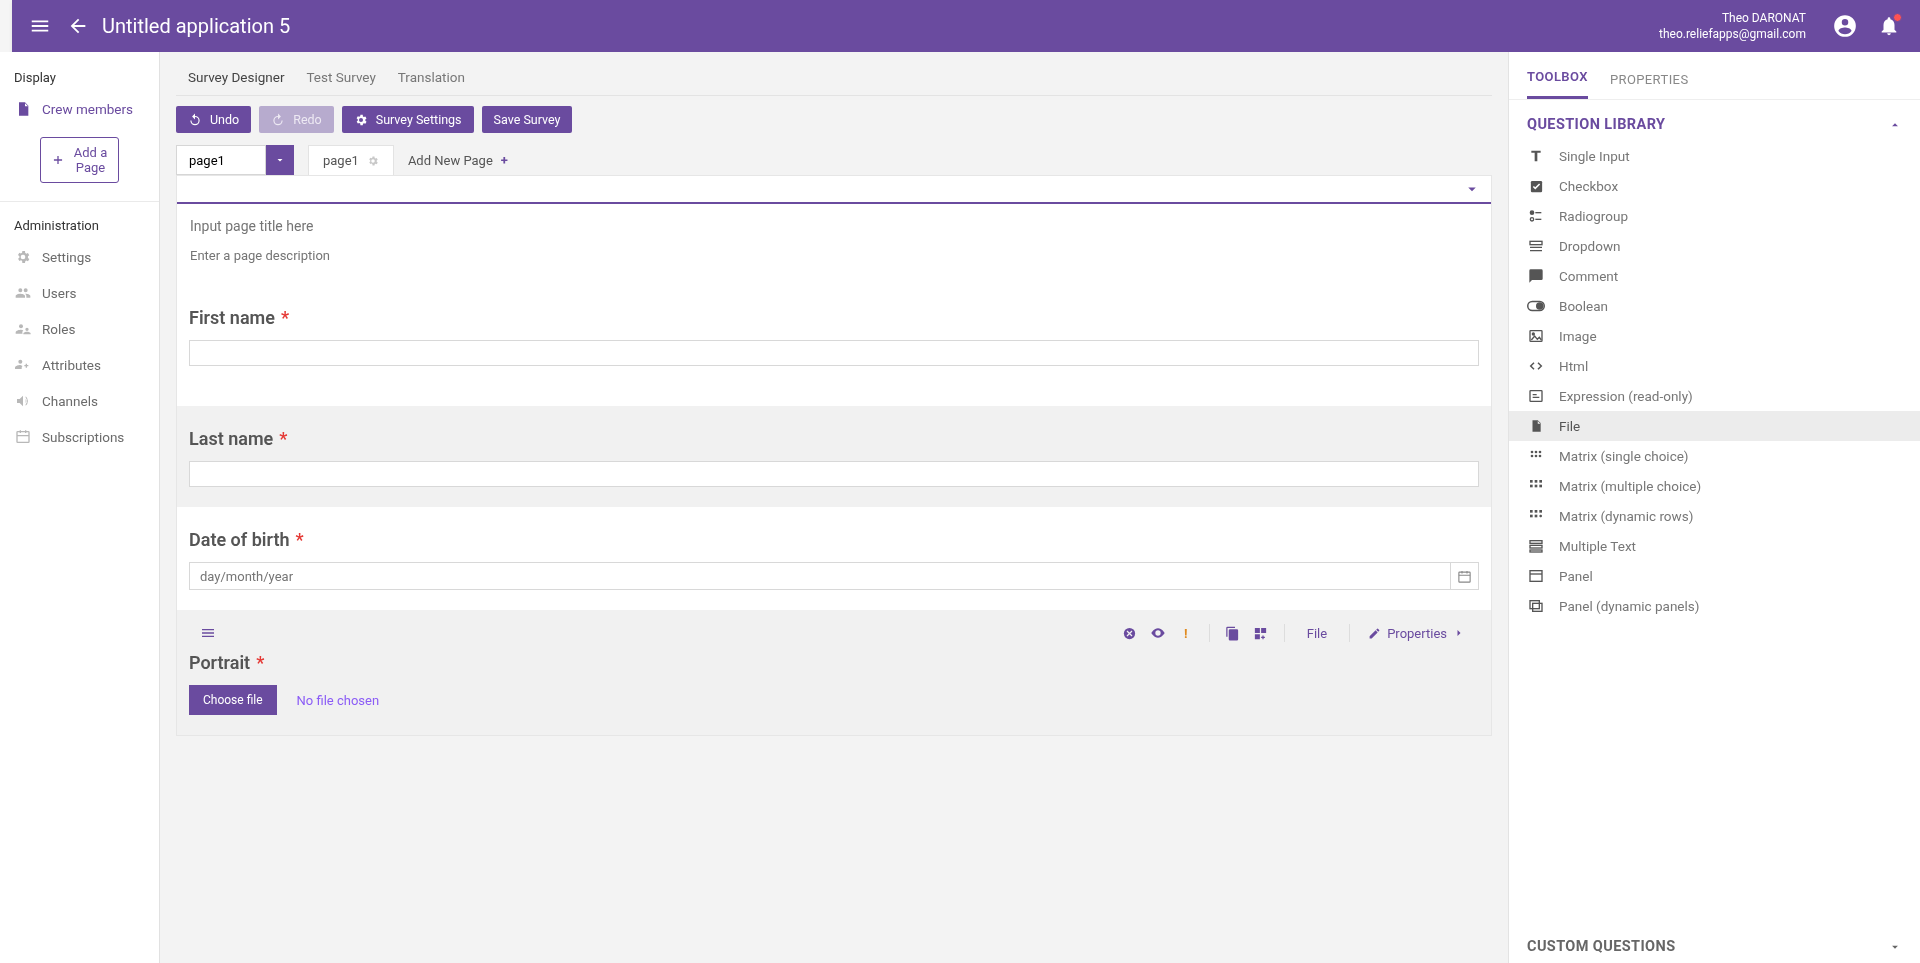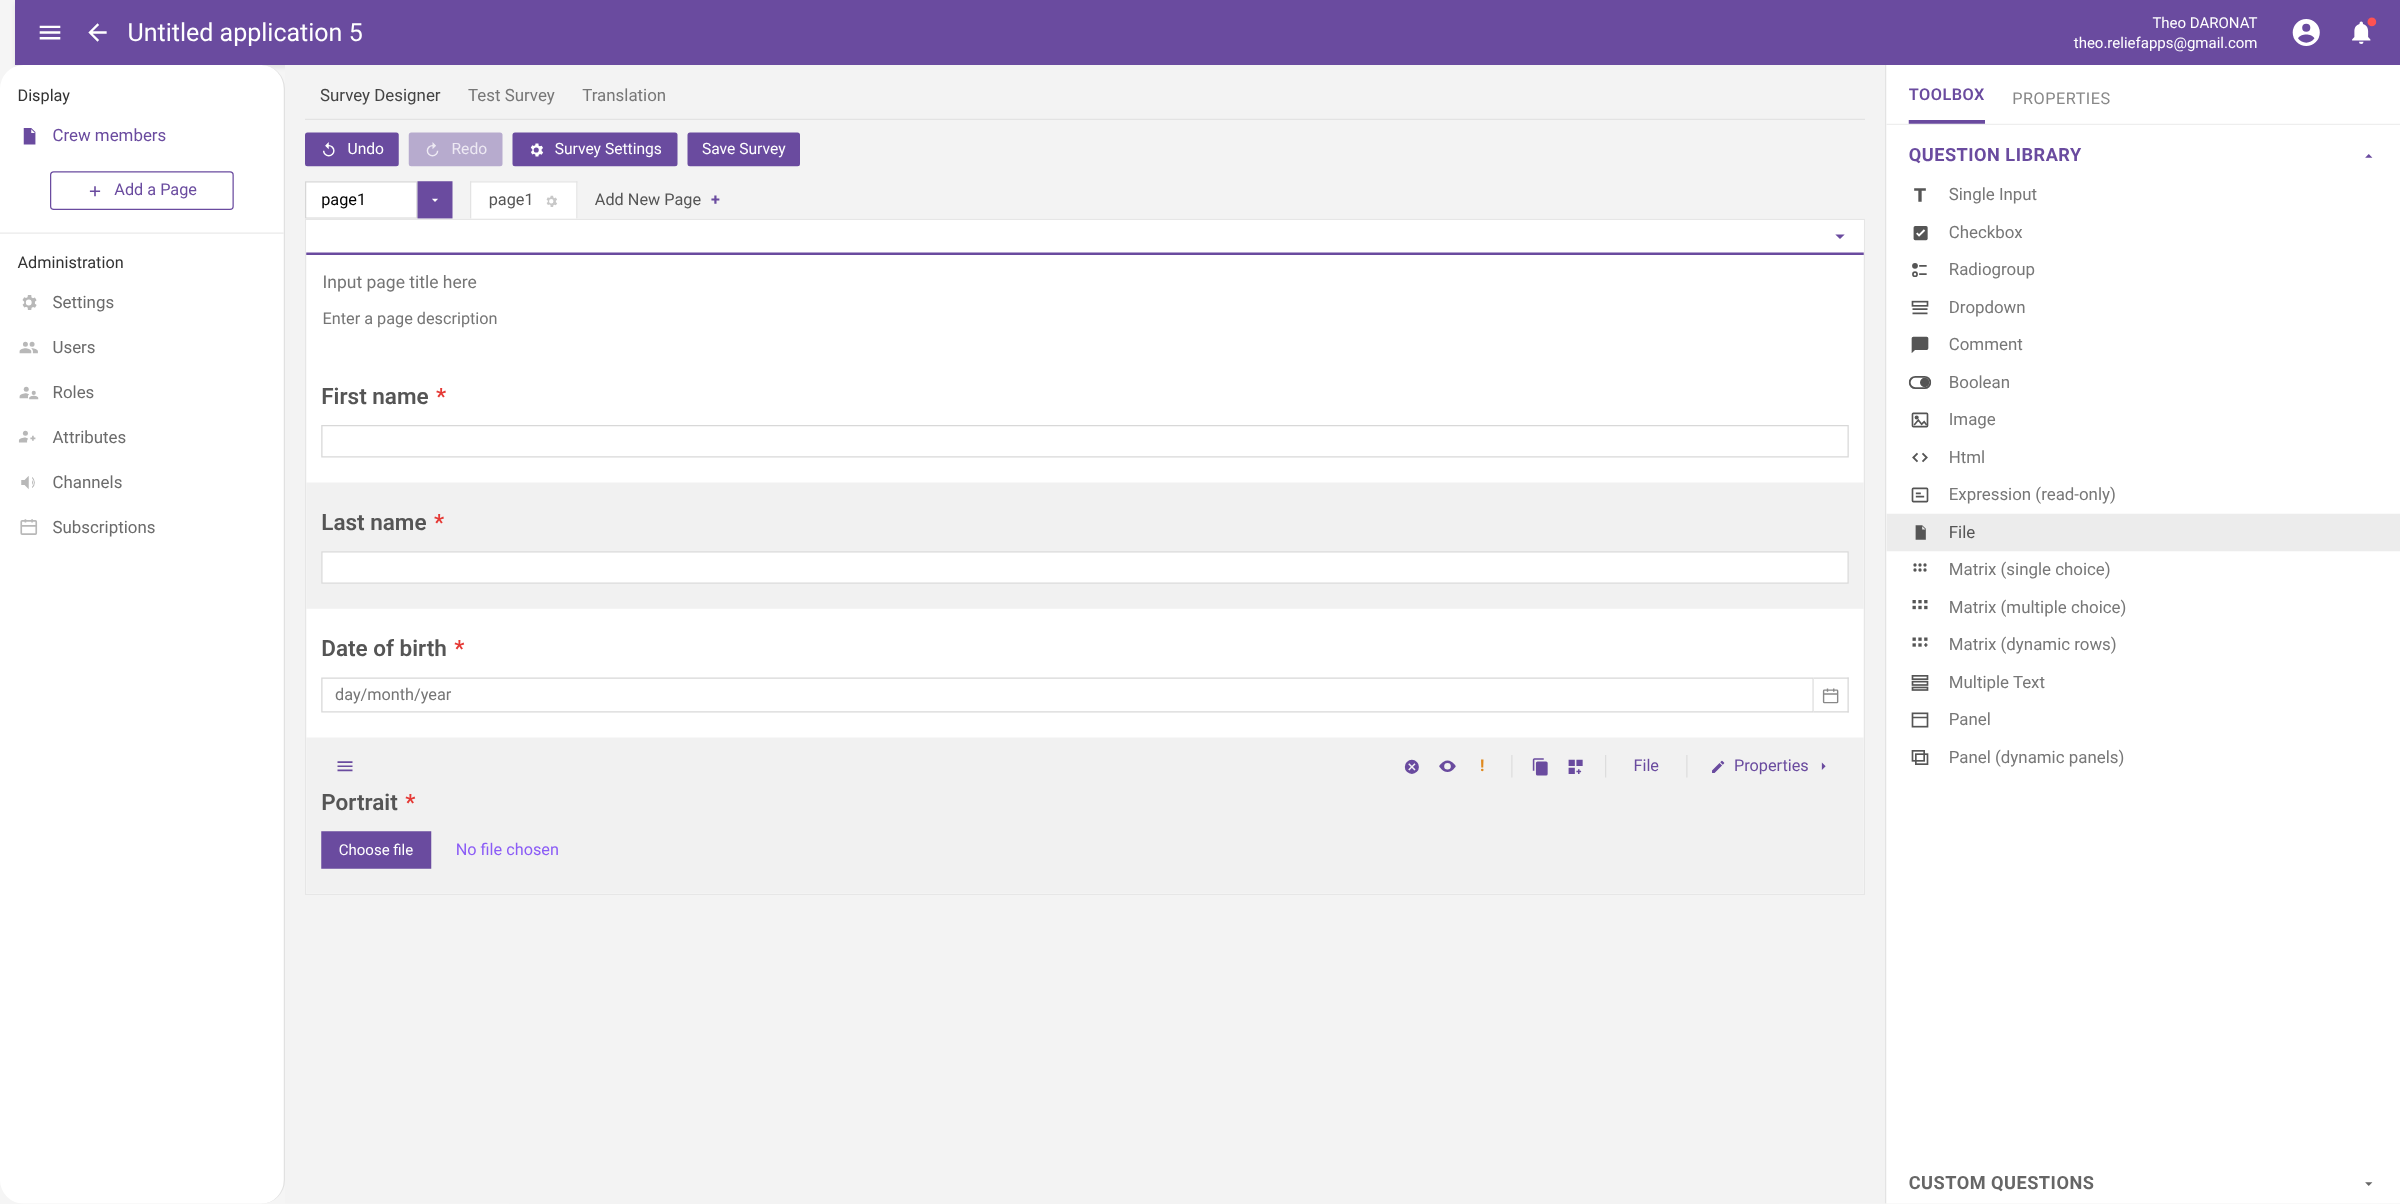--- a/index.html
+++ b/index.html
@@ -10,21 +10,21 @@
   .topbar { background: #6a4b9f; color: #fff; height: 52px; display: flex; align-items: center; padding: 0 14px; gap: 10px; box-shadow: 0 2px 4px rgba(0,0,0,0.08); flex: 0 0 auto; margin-left: 12px; }
   .hamburger-icon, .back-icon { cursor: pointer; display:flex; align-items:center; justify-content:center; width:28px; height:28px; }
   .topbar-title { font-size: 20px; font-weight: 400; }
   .topbar-spacer { flex: 1; }
   .user-block { text-align: right; font-size: 12px; line-height: 1.35; margin-right: 12px; }
   .icon-btn { width: 34px; height: 34px; display:flex; align-items:center; justify-content:center; cursor:pointer; position:relative; }
   .notif-dot { position:absolute; top:4px; right:4px; width:9px; height:9px; background:#ff5252; border-radius:50%; border:1.5px solid #6a4b9f; }
 
   
   .body { flex:1; display:flex; overflow:hidden; }
-  .sidebar { width: 228px; background:#fff; border-right:1px solid #e1e1e1; display:flex; flex-direction:column; padding: 6px 0; font-size:13.5px; color:#5a5a5a;border-radius:19px; }
+  .sidebar { width: 160px; background:#fff; border-right:1px solid #e1e1e1; display:flex; flex-direction:column; padding: 6px 0; font-size:13.5px; color:#5a5a5a; }
   .side-section-label { padding: 12px 14px 6px; color:#333; font-weight:400; font-size:13px; }
   .side-item { display:flex; align-items:center; gap:10px; padding:9px 14px; cursor:pointer; color:#6b6b6b; }
   .side-item.active { color:#6a4b9f; }
   .side-item .icon { width:18px; height:18px; display:flex; align-items:center; justify-content:center; }
   .add-page-btn { margin: 10px 40px 14px; border:1px solid #6a4b9f; color:#6a4b9f; background:#fff; border-radius:3px; padding:7px 10px; font-size:13px; display:flex; align-items:center; justify-content:center; gap:8px; cursor:pointer; }
   .side-divider { height:1px; background:#eaeaea; margin:4px 0 4px; }
 
   
   .center { flex:1; display:flex; overflow:hidden; background:#f3f3f3; }
   .survey-area { flex:1; display:flex; flex-direction:column; padding: 0 16px 16px; overflow:auto; }
@@ -45,21 +45,21 @@
   .pagebar .gear { color:#bbb; }
   .pagebar .plus { color:#6a4b9f; font-weight:bold; }
 
   .canvas-container { background:#fff; border:1px solid #e6e6e6; }
   .page-topgap { height:28px; border-bottom:2px solid #6a4b9f; position:relative; background:#fff; }
   .page-chevron { position:absolute; right:10px; top:4px; color:#6a4b9f; }
   .page-title-inp { width:calc(100% - 26px); margin:10px 13px 0; border:none; outline:none; font-size:14px; color:#888; padding:4px 0; }
   .page-desc-inp  { width:calc(100% - 26px); margin:6px 13px 18px; border:none; outline:none; font-size:13px; color:#999; padding:4px 0; }
 
   .qrow { padding: 22px 12px 20px; }
-  .qrow.alt { background:#f1f1f1; }
+  .qrow.alt { background:#f1f1f1;margin-top:20px; }
   .qrow.selected { background:#f1f1f1; }
   .qlabel { font-size:18px; font-weight:600; color:#555; margin-bottom:12px; }
   .req { color:#e53935; margin-left:6px; }
   .qinput { width:100%; height:26px; border:1px solid #d8d8d8; background:#fff; padding:0 8px; font-size:13px; }
   .date-wrap { display:flex; }
   .date-wrap input { flex:1; border:1px solid #d8d8d8; height:28px; padding:0 10px; font-size:13px; color:#888; }
   .date-wrap .cal { width:28px; height:28px; border:1px solid #d8d8d8; border-left:none; display:flex; align-items:center; justify-content:center; background:#fff; }
 
   .q-toolbar { display:flex; align-items:center; padding:6px 10px 10px; gap:10px; color:#6a4b9f; font-size:13px; }
   .q-toolbar .drag { color:#6a4b9f; }

